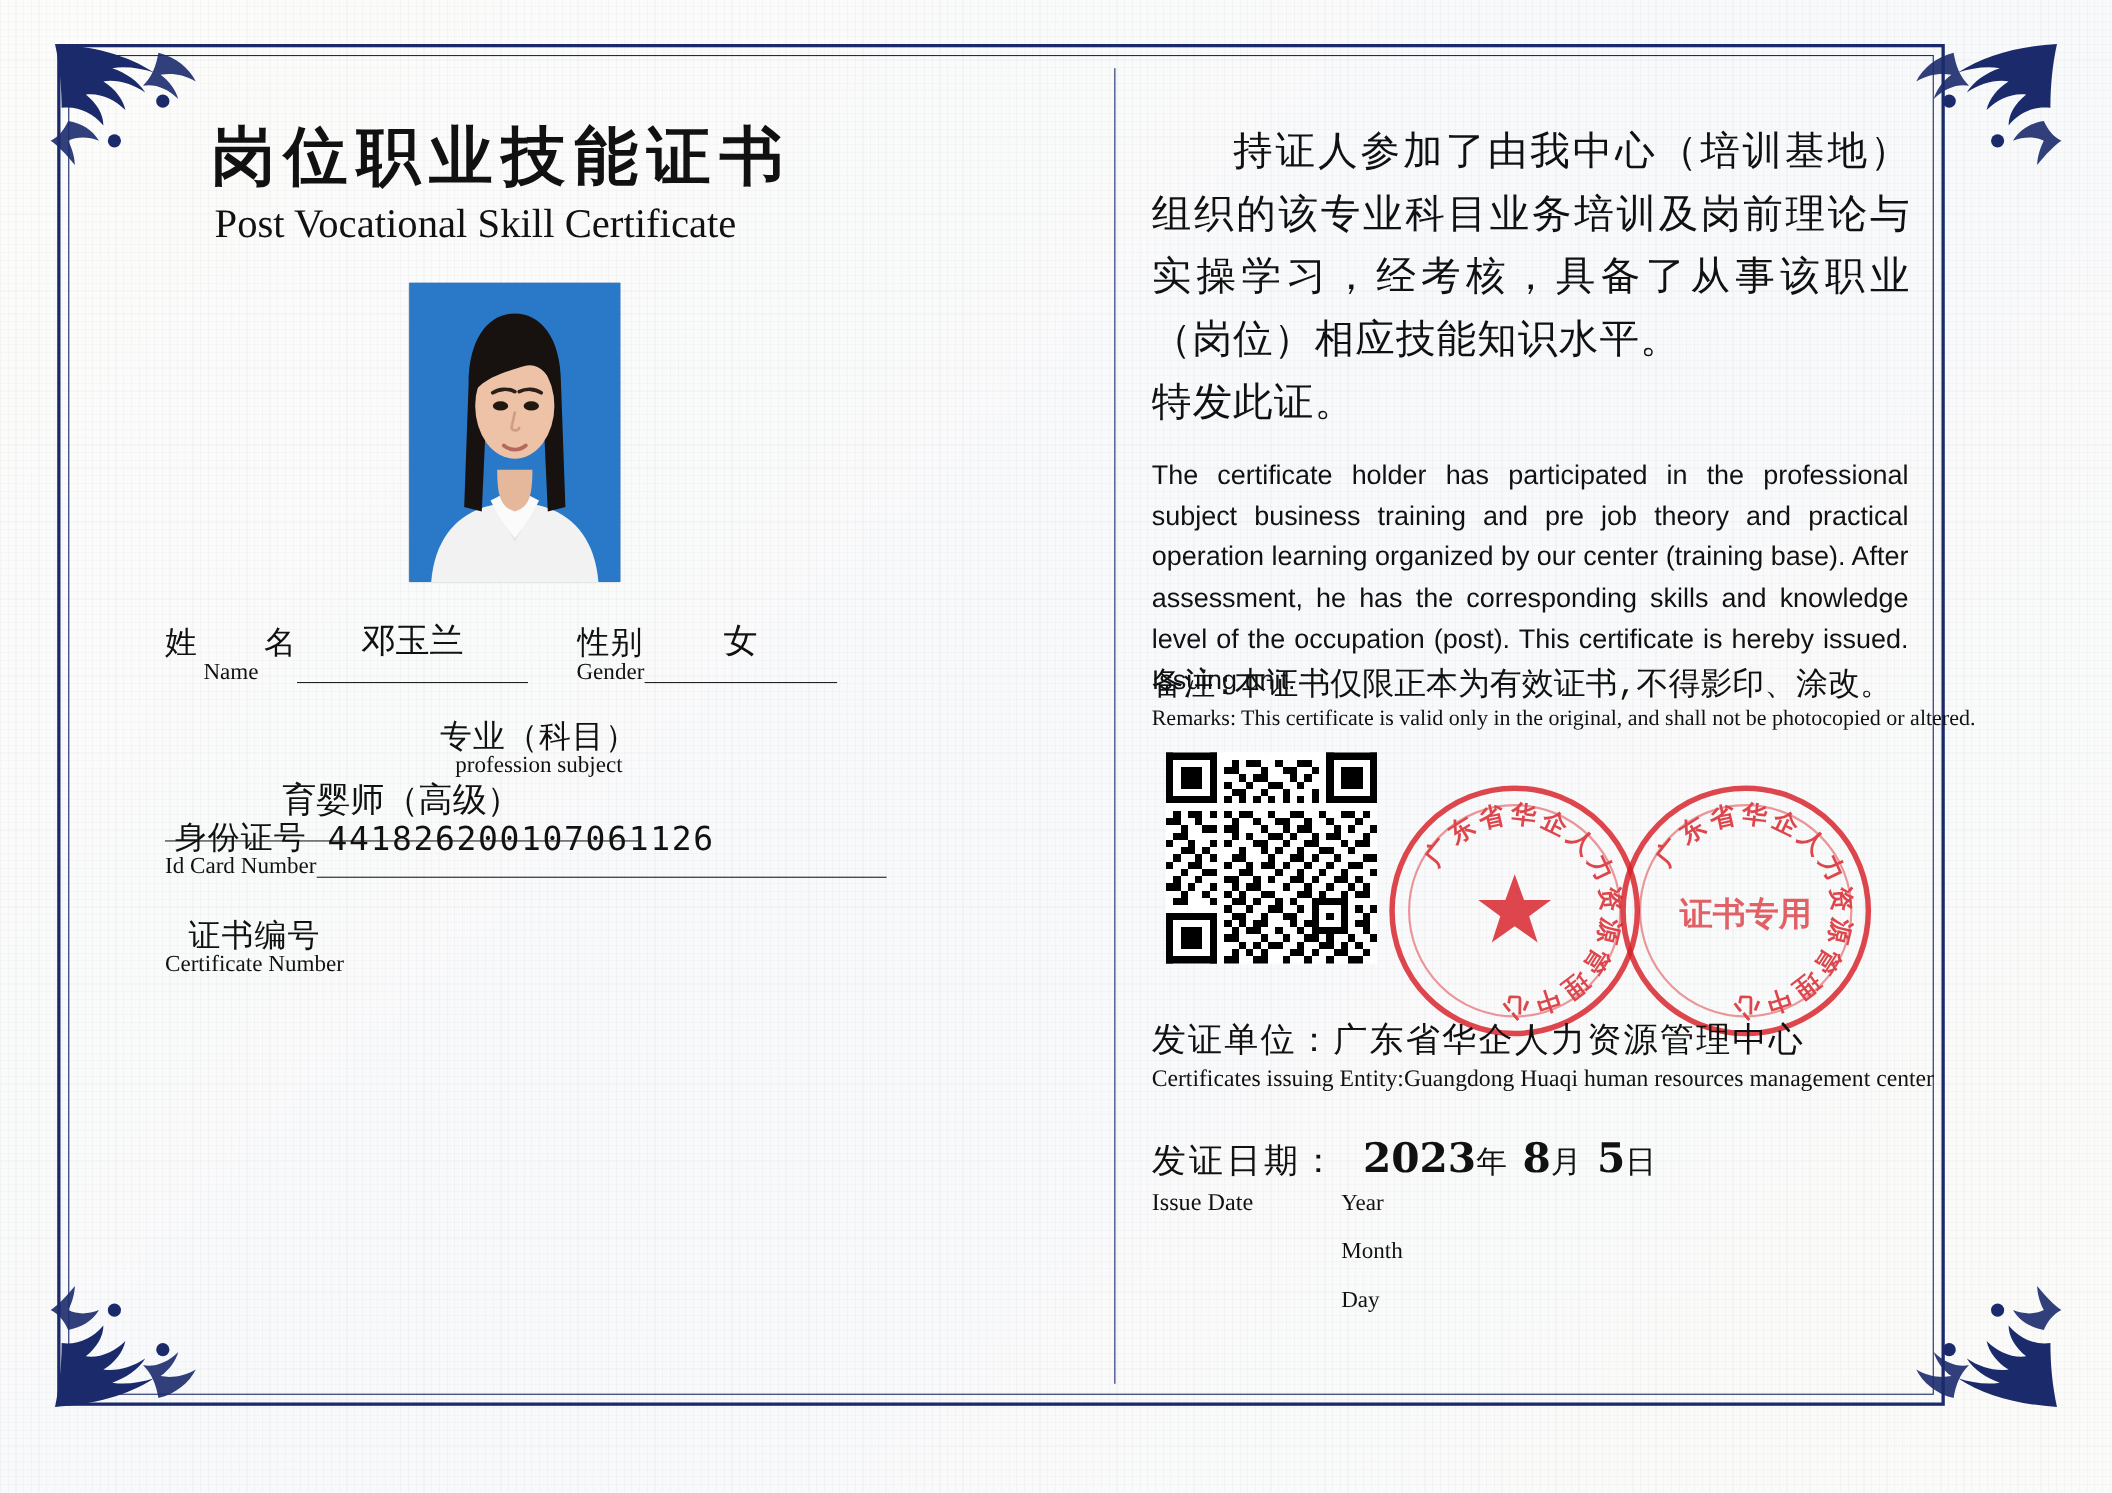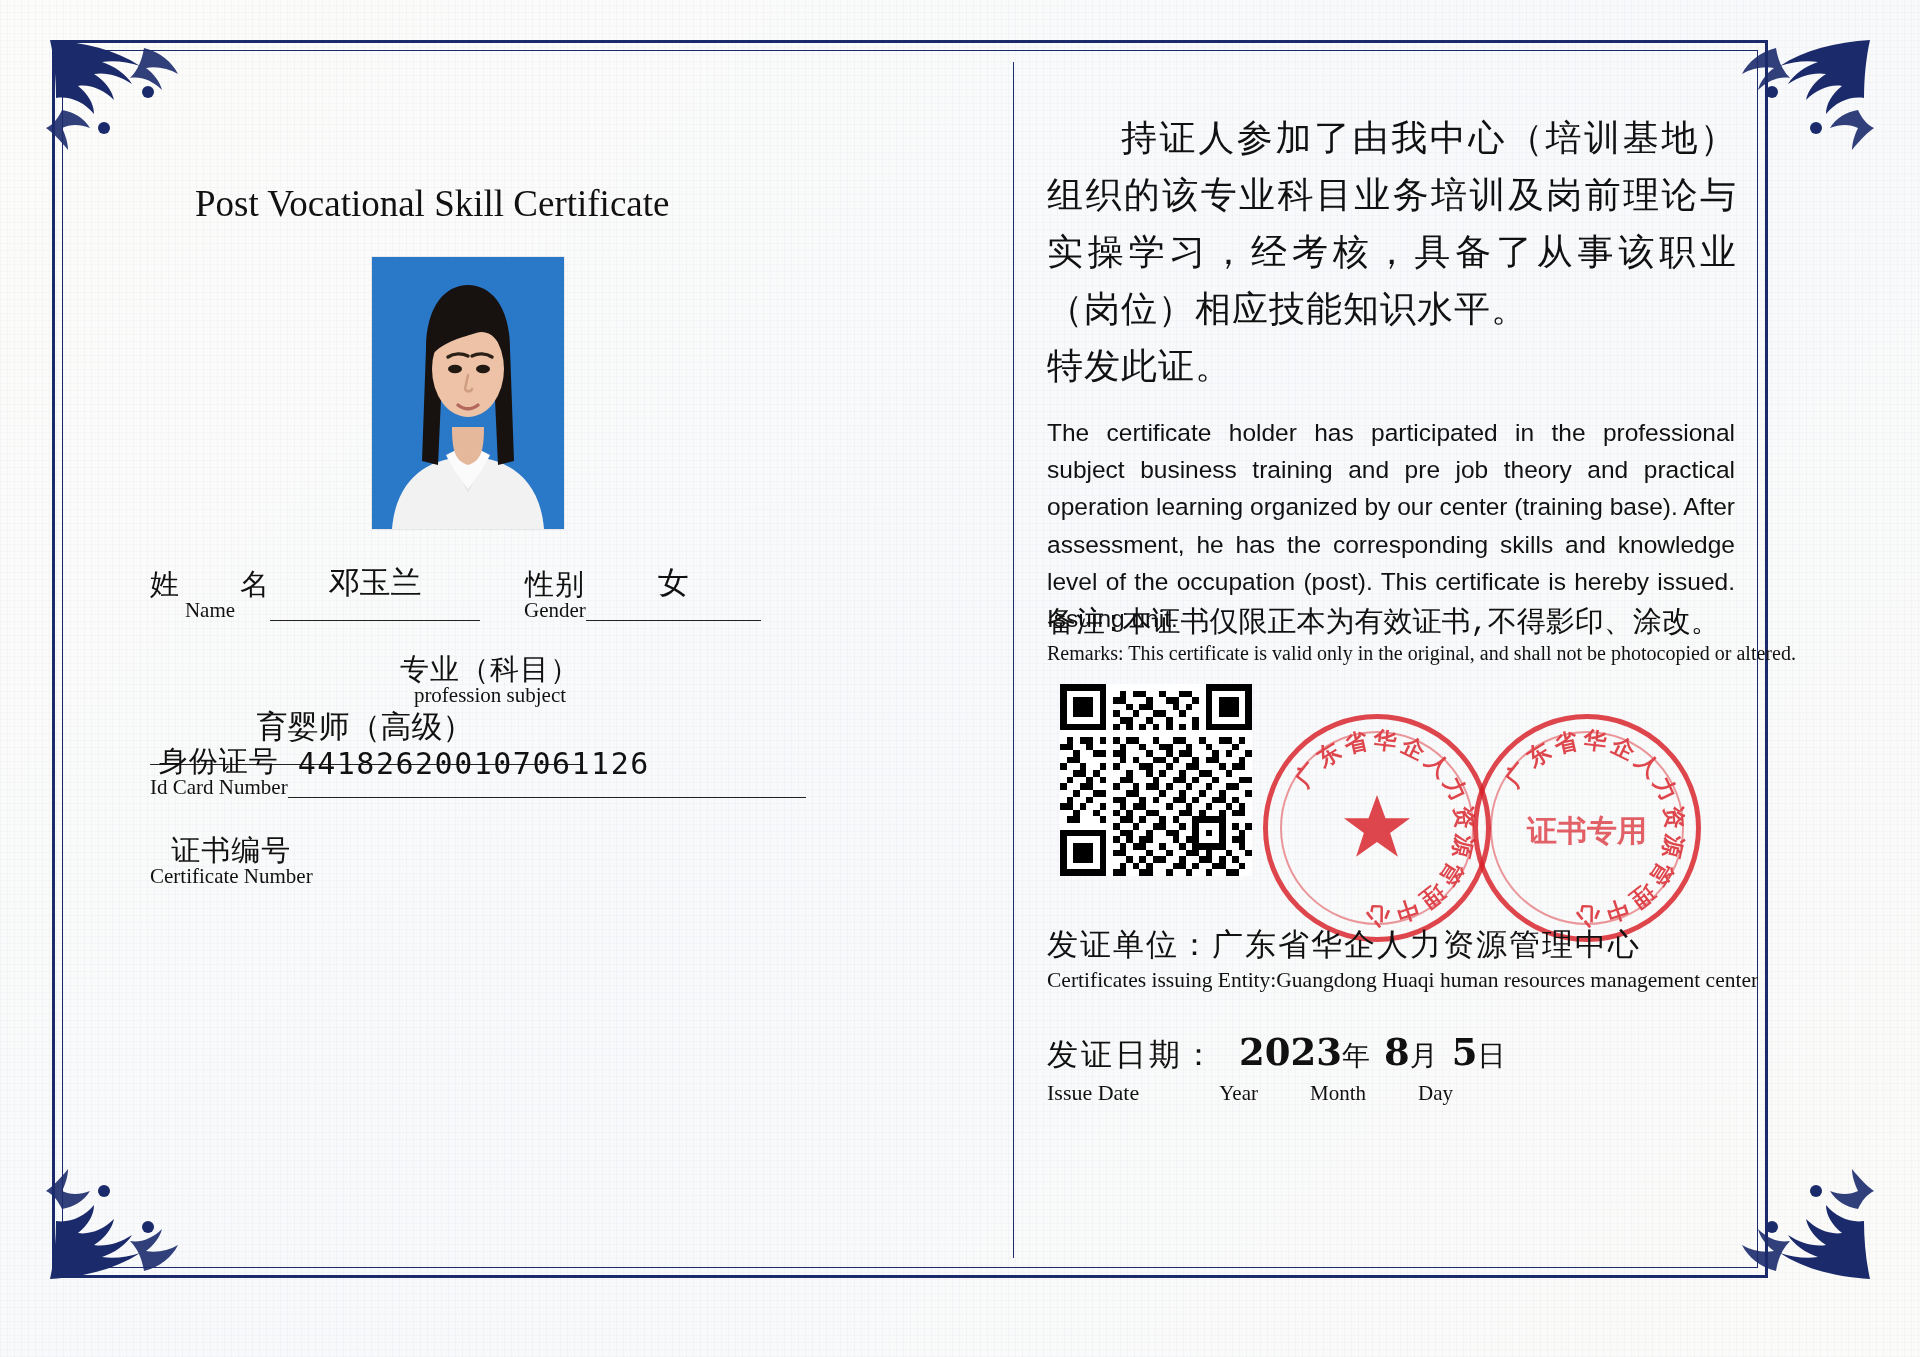--- a/index.html
+++ b/index.html
@@ -374,20 +374,21 @@
       <path d="M100 16 C116 20 128 30 134 42 C124 36 112 34 102 36 C110 42 116 50 118 58 C108 48 96 44 86 46 C94 38 98 28 100 16 Z" opacity="0.9"></path>
       <path d="M18 78 C30 80 40 86 46 96 C36 92 26 92 18 96 C22 104 24 112 24 118 C16 108 8 100 2 96 C10 92 14 86 18 78 Z" opacity="0.9"></path>
       <circle cx="104" cy="60" r="6"></circle>
       <circle cx="60" cy="96" r="6"></circle>
     </svg>
   </div>
 
   <div class="divider"></div>
 
   <div class="left">
+    <div class="title-cn">岗位职业技能证书</div>
     <div class="title-en">Post Vocational Skill Certificate</div>
 
     <div class="photo">
       <svg viewBox="0 0 192 272" aria-hidden="true">
         <rect x="0" y="0" width="192" height="272" fill="#2a78c8"></rect>
 
         <path d="M20 272 C24 222 56 200 96 200 C136 200 168 222 172 272 Z" fill="#f2f2f2"></path>
         <path d="M78 202 L96 236 L114 202 L106 196 L86 196 Z" fill="#e4e6e8"></path>
 
         <path d="M74 198 C82 214 88 222 96 232 C104 222 110 214 118 198 L110 194 L82 194 Z" fill="#fbfbfb"></path>
@@ -745,21 +746,21 @@
           </span>
           <span class="date-cell">
             <span class="top"><span class="date-num">5</span><span class="date-unit">日</span></span>
           </span>
         </span>
       </div>
       <div class="date-row" style="margin-top:4px;">
         <span class="date-lbl">
           <span class="en">Issue Date</span>
         </span>
-        <span class="date-cells" style="gap:52px; margin-left:80px;">
+        <span class="date-cells" style="gap:19px; margin-left:80px;flex-direction:column;">
           <span class="date-sub">Year</span>
           <span class="date-sub">Month</span>
           <span class="date-sub">Day</span>
         </span>
       </div>
     </div>
   </div>
 </div>
 
 </body></html>

